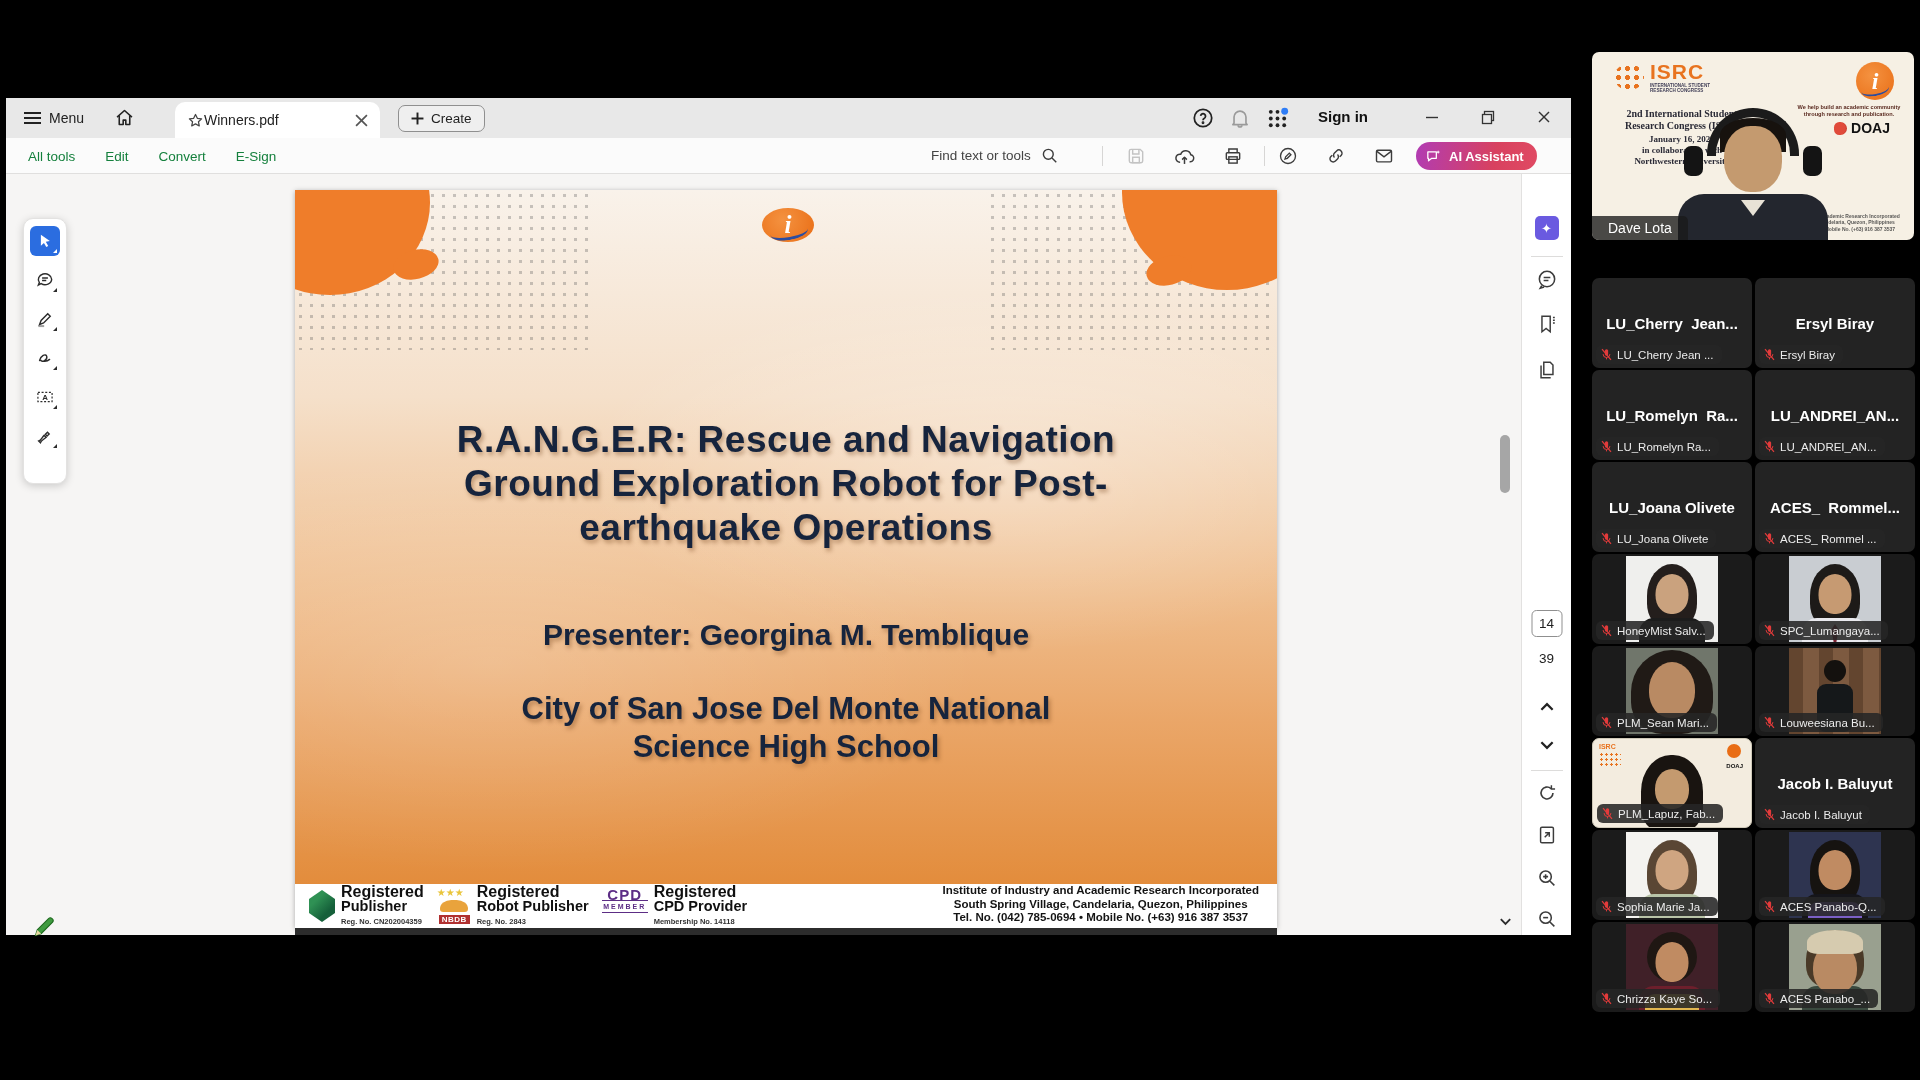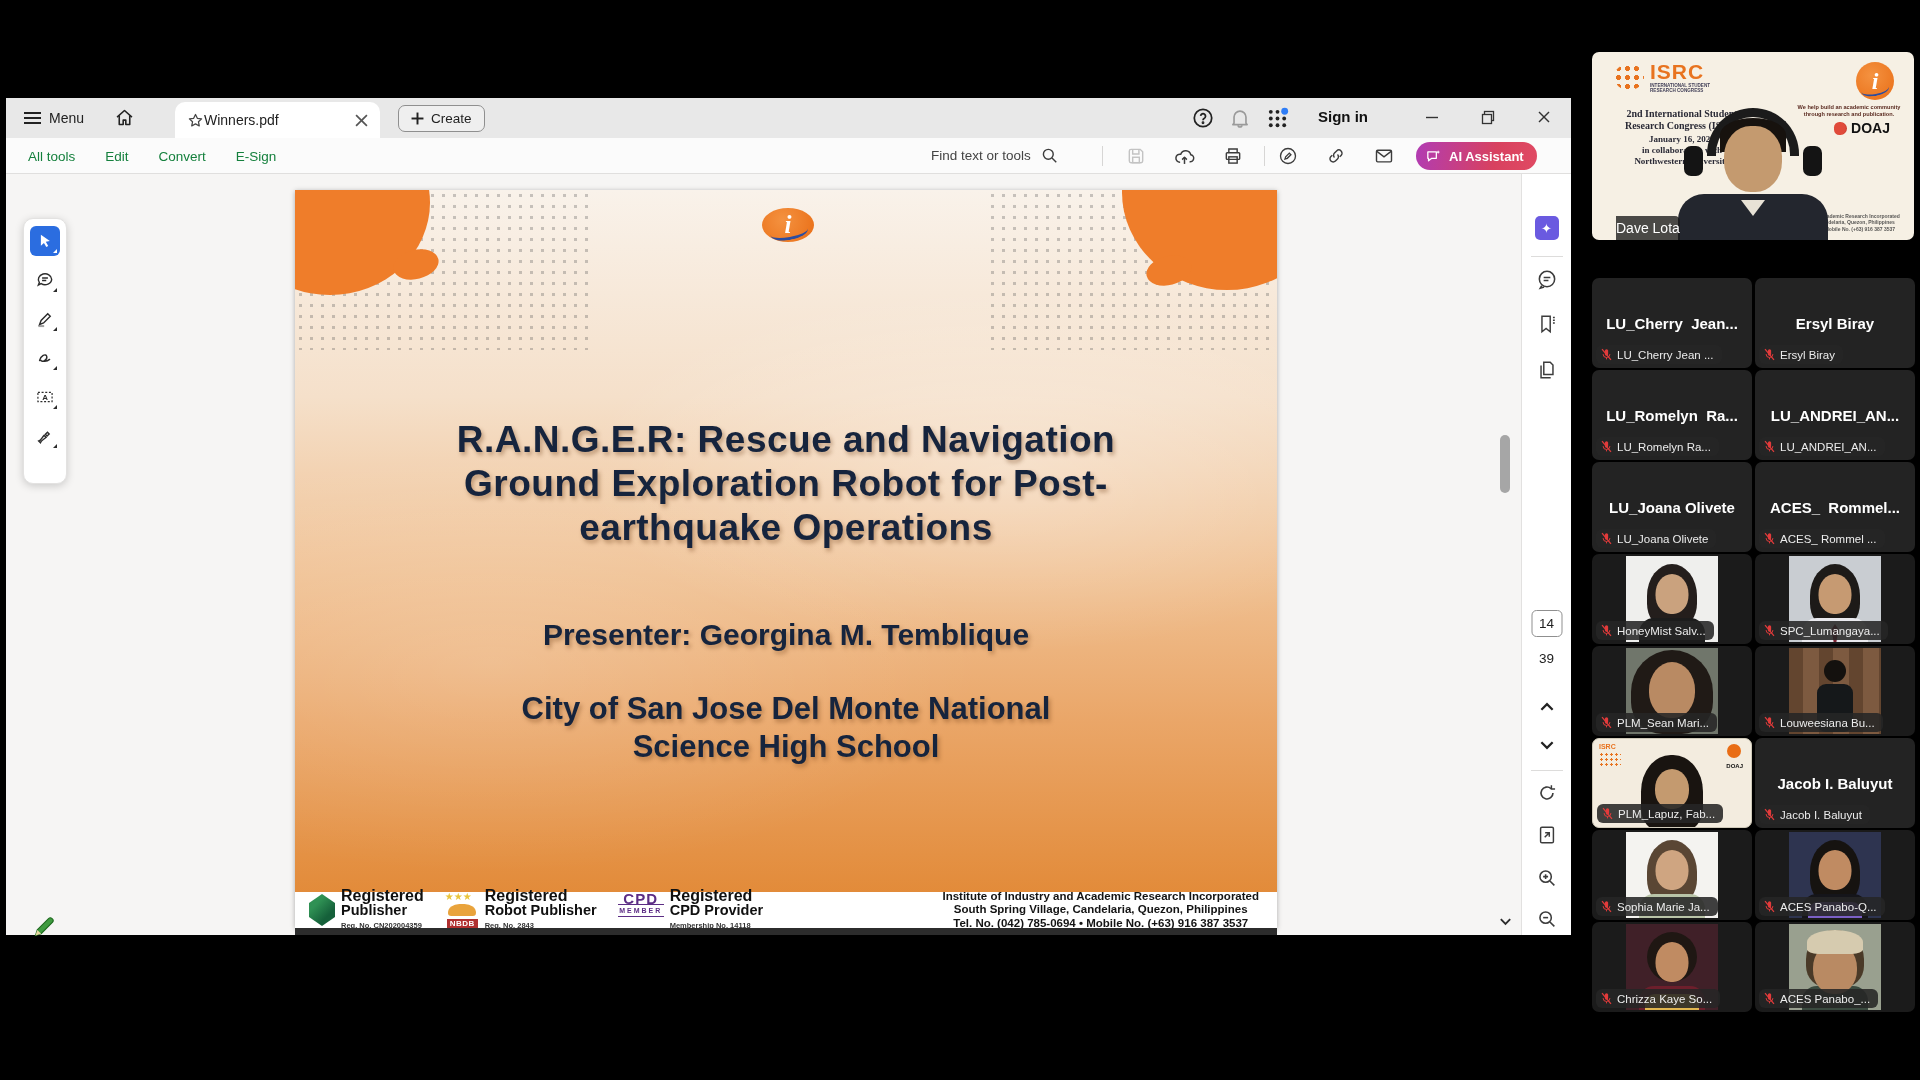--- a/index.html
+++ b/index.html
@@ -60,21 +60,21 @@
   .blob-tr { right:-55px; top:-95px; width:210px; height:195px; }
   .pill-l { left:98px; top:60px; width:46px; height:29px; transform:rotate(-14deg); }
   .pill-r { right:85px; top:66px; width:46px; height:29px; transform:rotate(-14deg); }
   .slide-logo { position:absolute; left:467px; top:18px; width:52px; height:34px; background:radial-gradient(circle at 40% 35%,#f49240,#e96d15); border-radius:50%; display:flex; align-items:center; justify-content:center; font-family:"Liberation Serif",serif; font-style:italic; font-weight:bold; font-size:25px; color:#fff; }
   .slide-logo::after { content:""; position:absolute; left:8px; bottom:2px; width:38px; height:13px; border-bottom:3px solid #2b4da0; border-radius:50%; transform:rotate(-10deg); }
   .s-title { position:absolute; left:0; top:228px; width:100%; text-align:center; font-size:37px; font-weight:bold; color:#16243d; line-height:44px; letter-spacing:.5px; text-shadow:2px 3px 4px rgba(110,60,20,.40); }
   .s-presenter { position:absolute; left:0; top:428px; width:100%; text-align:center; font-size:30px; font-weight:bold; color:#16243d; text-shadow:2px 3px 4px rgba(110,60,20,.40); }
   .s-school { position:absolute; left:0; top:500px; width:100%; text-align:center; font-size:31px; font-weight:bold; color:#16243d; line-height:38px; text-shadow:2px 3px 4px rgba(110,60,20,.40); }
 
   
-  .s-footer { position:absolute; left:0; bottom:0; width:100%; height:36px; background:#fff; display:flex; align-items:center; padding:0 14px; gap:21px; }
+  .s-footer { position:absolute; left:0; bottom:0; width:100%; height:44px; background:#fff; display:flex; padding:0 14px; gap:13px; }
   .badge { display:flex; align-items:center; gap:6px; }
   .badge .bt { line-height:15px; }
   .badge .b1 { font-size:16px; font-weight:bold; color:#101010; display:block; }
   .badge .b2 { font-size:14.5px; font-weight:bold; color:#101010; display:block; }
   .badge .b3 { font-size:7.5px; font-weight:bold; color:#333; display:block; }
   .logo-sec { width:26px; height:32px; background:linear-gradient(135deg,#2f9154 30%,#15603a 70%); clip-path:polygon(50% 0,100% 28%,100% 72%,50% 100%,0 72%,0 28%); }
   .logo-nbdb { width:34px; height:32px; position:relative; }
   .logo-nbdb .book { position:absolute; left:3px; top:10px; width:28px; height:12px; background:#e9a33c; border-radius:50% 50% 4px 4px / 90% 90% 4px 4px; }
   .logo-nbdb .stars { position:absolute; left:0; top:-3px; font-size:10px; color:#e9c53c; }
   .logo-nbdb .tag { position:absolute; left:2px; bottom:-2px; font-size:8px; font-weight:bold; color:#fff; background:#b03030; padding:0 3px; letter-spacing:.5px; }
@@ -114,21 +114,21 @@
   .doaj-mark { width:13px; height:13px; background:radial-gradient(circle at 35% 50%,#e04a3a 60%,#b03024); border-radius:45% 55% 55% 45%; }
   .hb-fine { position:absolute; right:8px; bottom:8px; width:150px; text-align:center; font-size:5px; font-weight:bold; color:#3a3a3a; line-height:6.4px; opacity:.85; }
   .person { position:absolute; left:50%; transform:translateX(-50%); bottom:0; width:190px; height:132px; }
   .ph-band { position:absolute; left:50%; transform:translateX(-50%); top:0; width:92px; height:48px; border:9px solid #1b1b1b; border-bottom:none; border-radius:50px 50px 0 0; }
   .ph-hair { position:absolute; left:50%; transform:translateX(-50%); top:10px; width:66px; height:34px; background:#17120e; border-radius:50% 50% 0 0; }
   .ph-head { position:absolute; left:50%; transform:translateX(-50%); top:18px; width:58px; height:66px; background:#c49a6f; border-radius:46%; }
   .ph-cup { position:absolute; top:38px; width:19px; height:30px; background:#141414; border-radius:7px; }
   .cupL { left:26px; } .cupR { right:26px; }
   .ph-torso { position:absolute; left:50%; transform:translateX(-50%); bottom:0; width:150px; height:46px; background:#23262e; border-radius:26px 26px 0 0; }
   .ph-collar { position:absolute; left:50%; transform:translateX(-50%); bottom:24px; width:0; height:0; border-left:12px solid transparent; border-right:12px solid transparent; border-top:16px solid #e8e2d6; }
-  .vlabel { position:absolute; left:0; bottom:0; background:rgba(25,25,25,.78); color:#fff; font-size:14px; padding:4px 0; border-radius:0 5px 0 0;margin-left:24px; }
+  .vlabel { position:absolute; left:0; bottom:0; background:rgba(25,25,25,.78); color:#fff; font-size:14px; padding:4px 16px; border-radius:0 5px 0 0; }
 
   
   .pgrid { position:absolute; left:1592px; top:278px; width:323px; display:grid; grid-template-columns:160px 160px; column-gap:3px; grid-auto-rows:90px; row-gap:2px; }
   .tile { position:relative; border-radius:7px; overflow:hidden; background:#232323; }
   .pname { position:absolute; inset:0; display:flex; align-items:center; justify-content:center; color:#fff; font-weight:bold; font-size:15px; white-space:pre; }
   .plabel { position:absolute; left:4px; bottom:4px; display:flex; align-items:center; gap:4px; background:rgba(38,38,38,.88); color:#ececec; font-size:11.5px; padding:3px 8px 3px 4px; border-radius:6px; max-width:152px; white-space:nowrap; z-index:4; }
   .t-photo { background:#1b1b1b; }
   .photo { position:absolute; left:34px; top:2px; width:92px; height:86px; background:var(--pbg,#888); overflow:hidden; }
   .photo .hair { position:absolute; left:50%; transform:translateX(-50%); top:8px; width:50px; height:64px; border-radius:50% 50% 38% 38%; background:var(--hair,#222); }
   .photo .face { position:absolute; left:50%; transform:translateX(-50%); top:18px; width:33px; height:40px; border-radius:50% 50% 46% 46%; background:var(--skin,#c69a72); }

